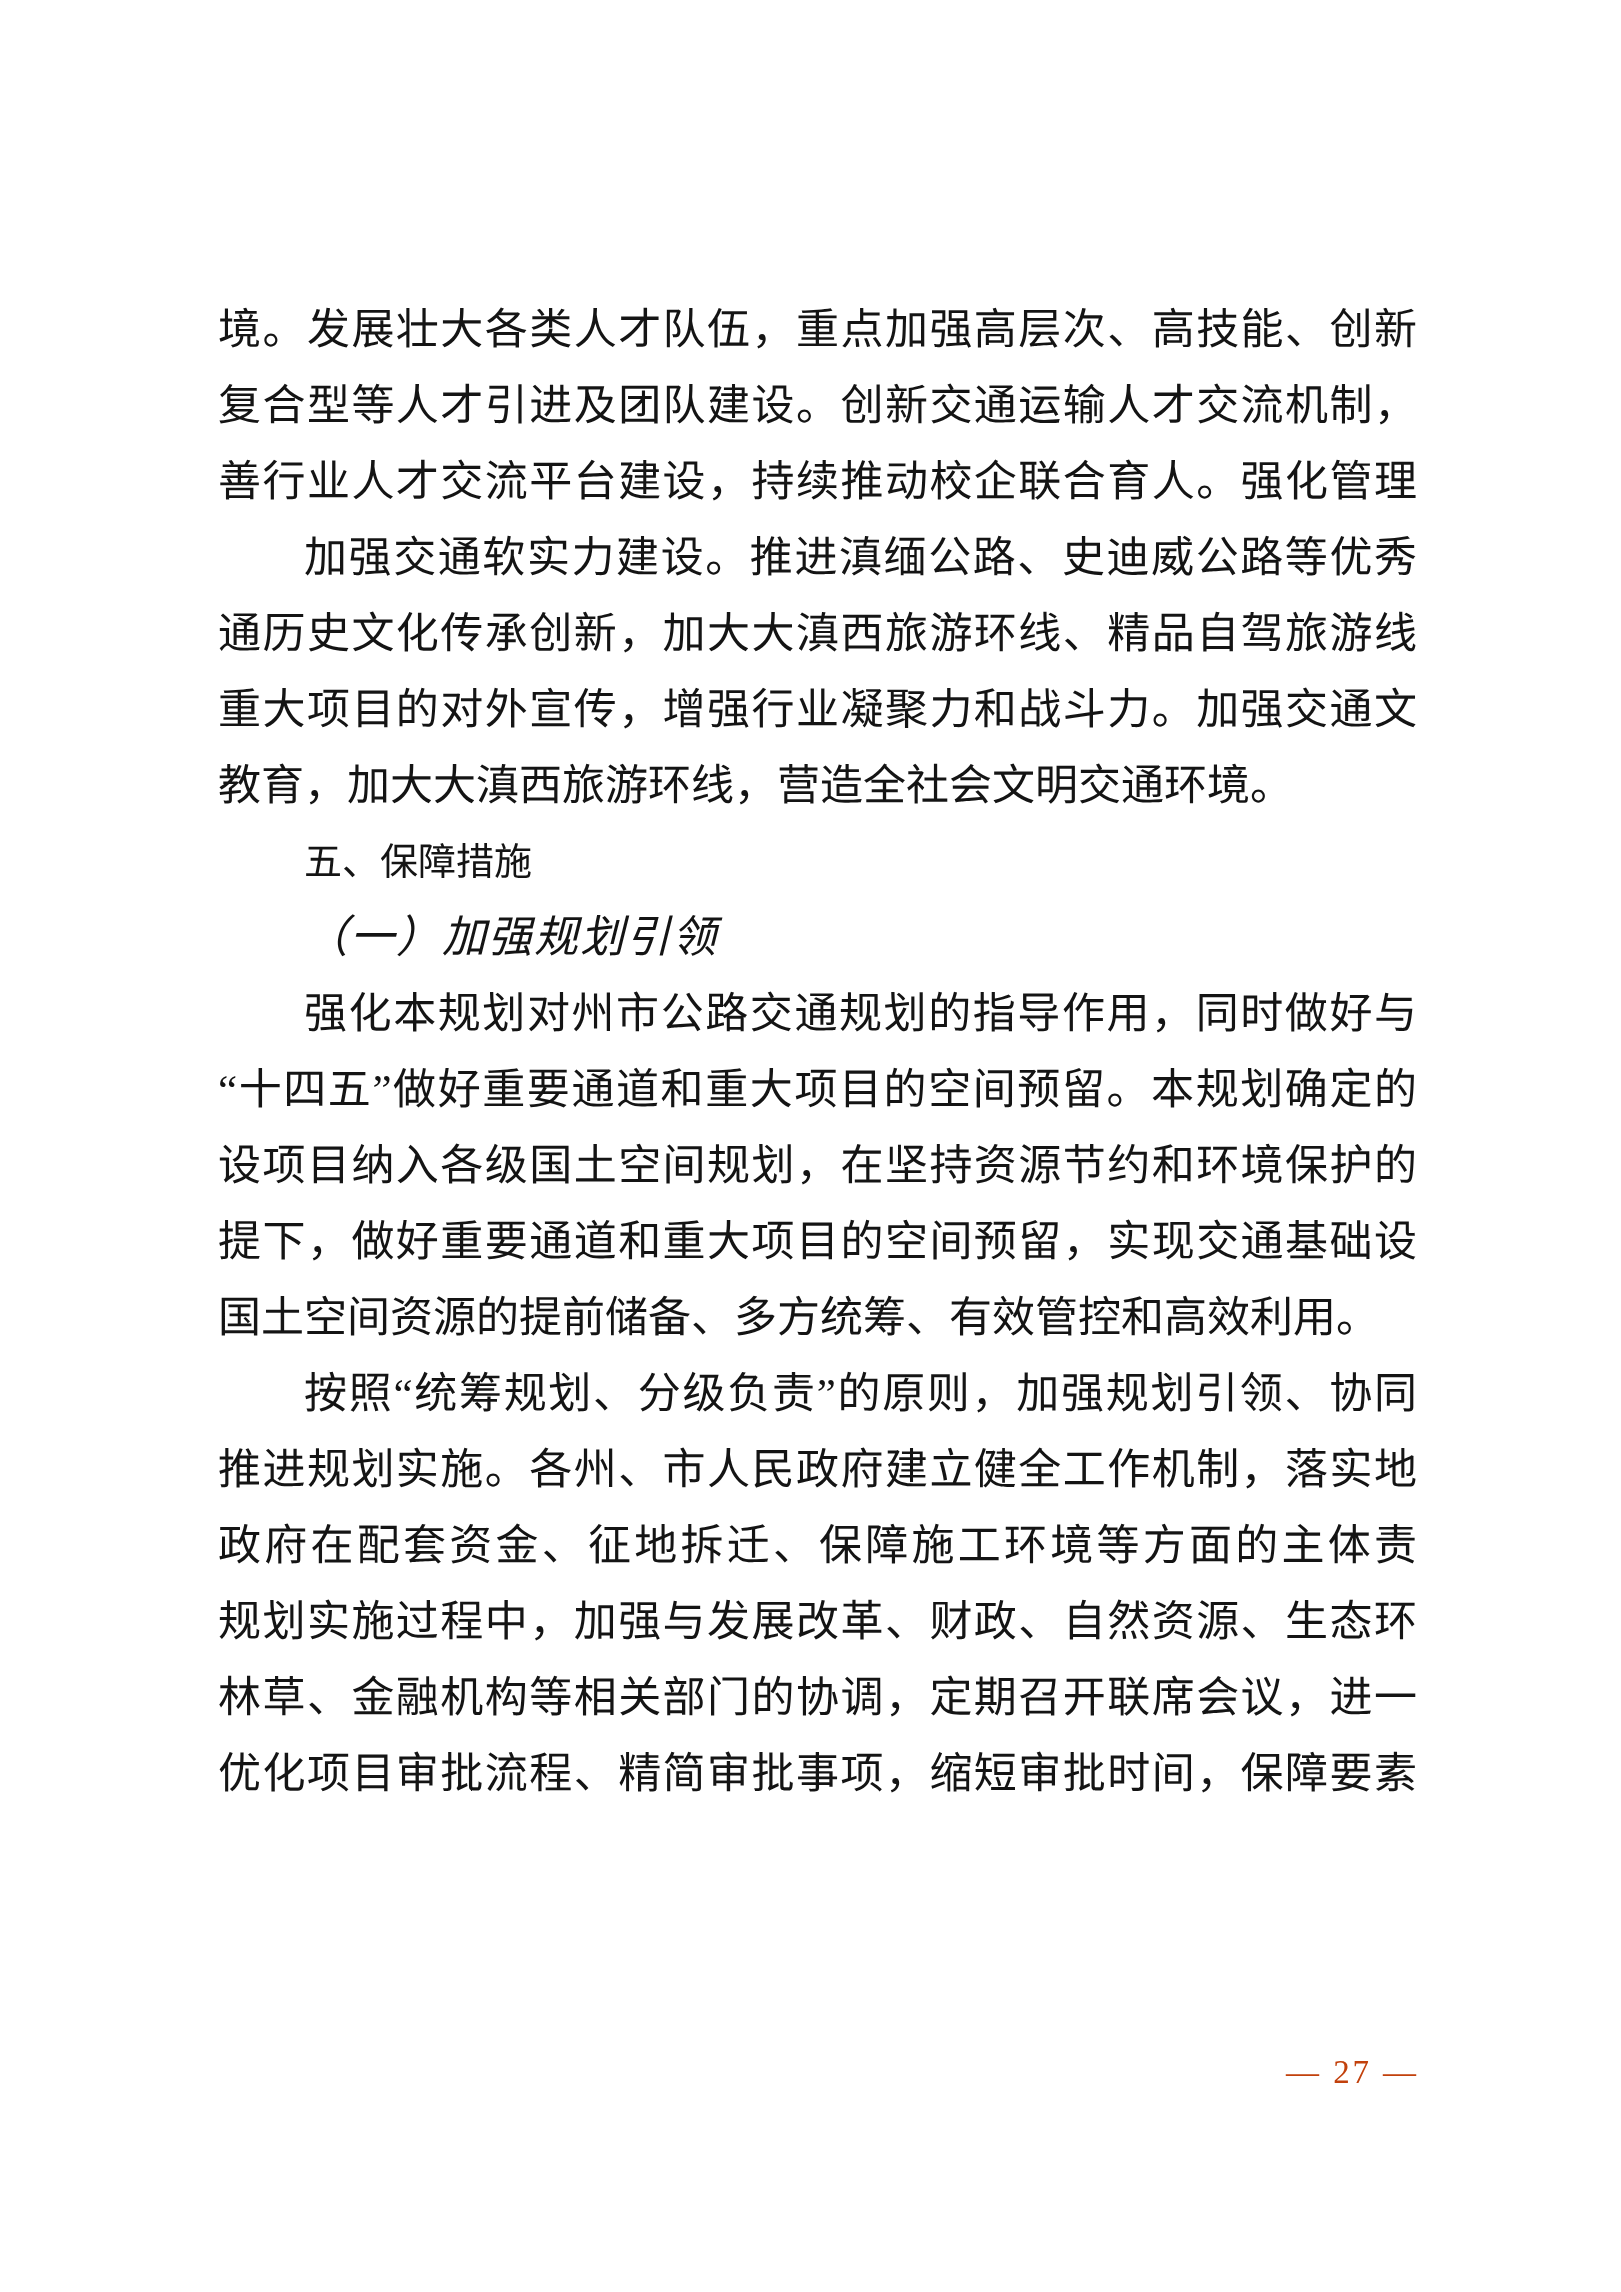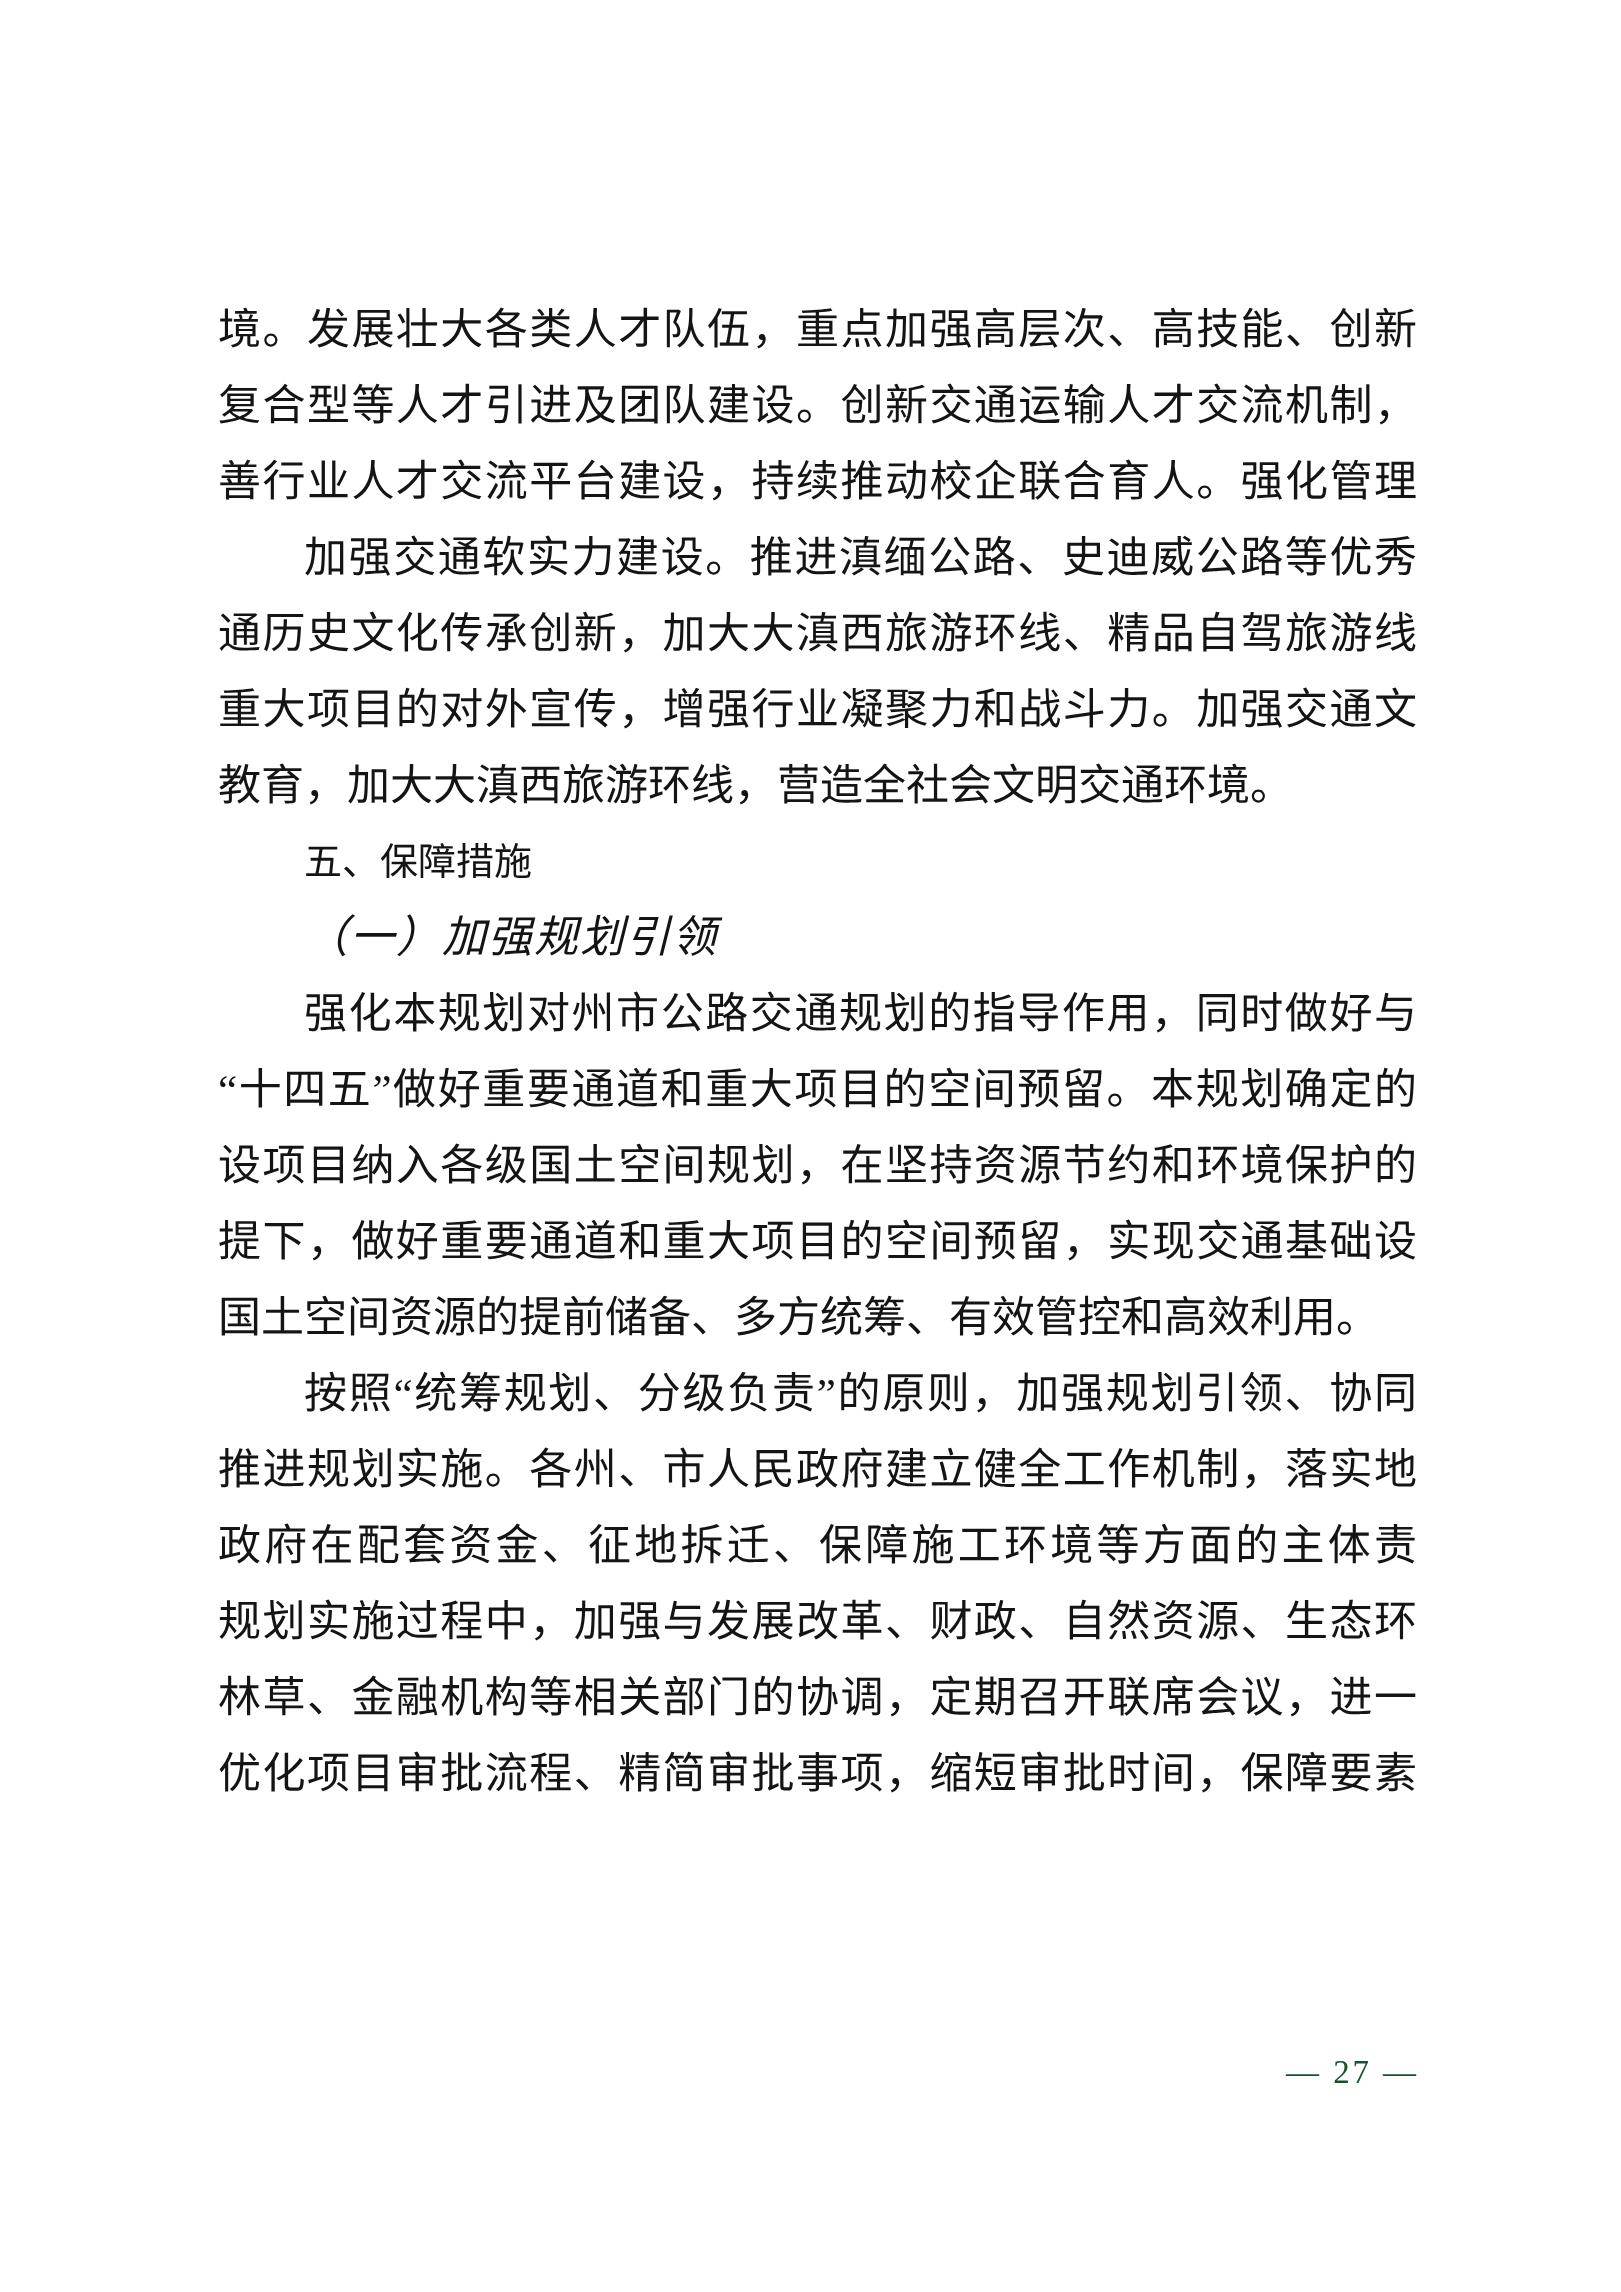--- a/index.html
+++ b/index.html
@@ -51,21 +51,21 @@
     font-style: italic;
   }
   .footer {
     position: absolute;
     top: 2051px;
     right: 202px;
     font-size: 33px;
     line-height: 43px;
     letter-spacing: 2.9px;
     font-family: "Liberation Serif", "DejaVu Serif", serif;
-    color: #14532d;
+    color: #c2410c;
   }
 </style>
 </head>
 <body>
 
 <div class="page">
   <main class="textblock">
     <div class="line justify">境。发展壮大各类人才队伍，重点加强高层次、高技能、创新型、</div>
     <div class="line justify">复合型等人才引进及团队建设。创新交通运输人才交流机制，完</div>
     <div class="line justify">善行业人才交流平台建设，持续推动校企联合育人。强化管理干</div>

